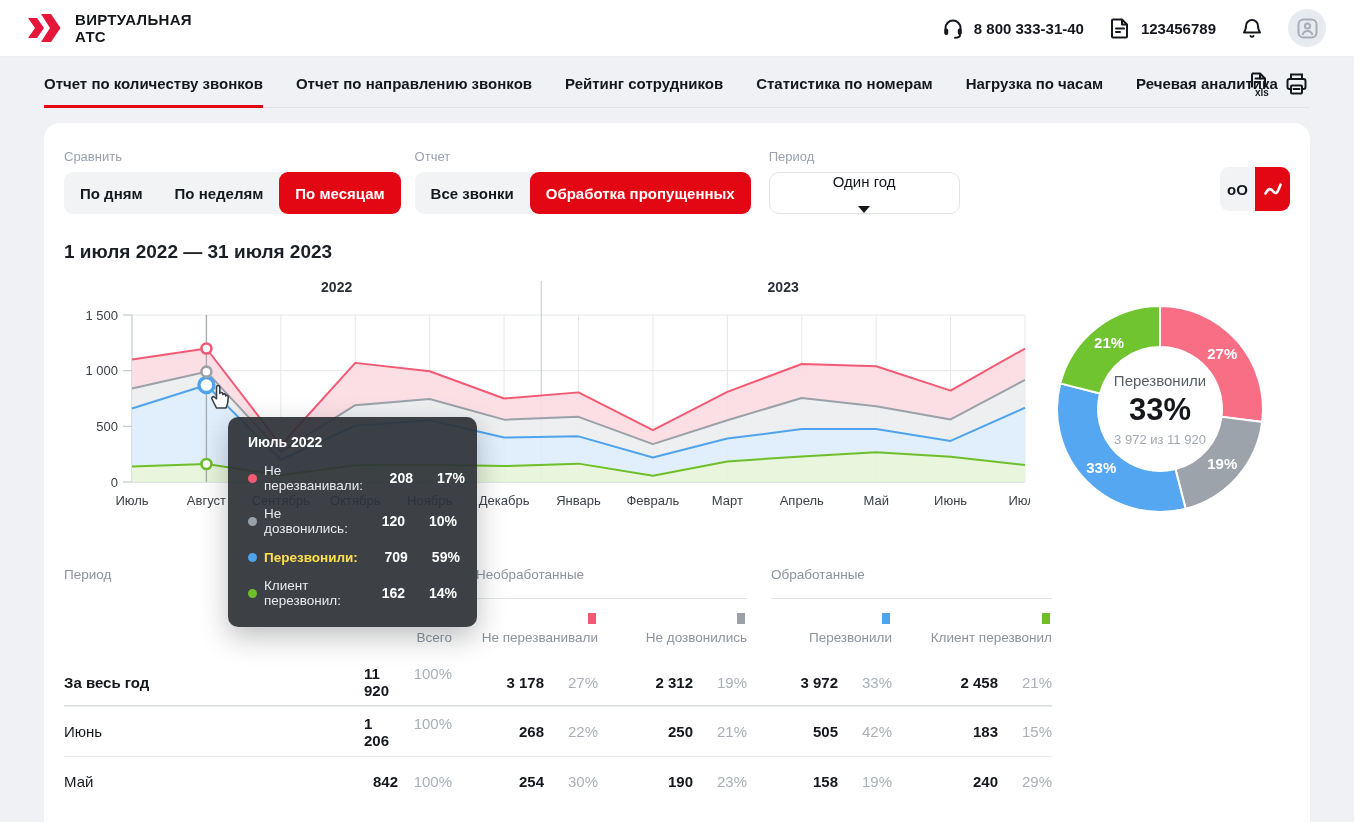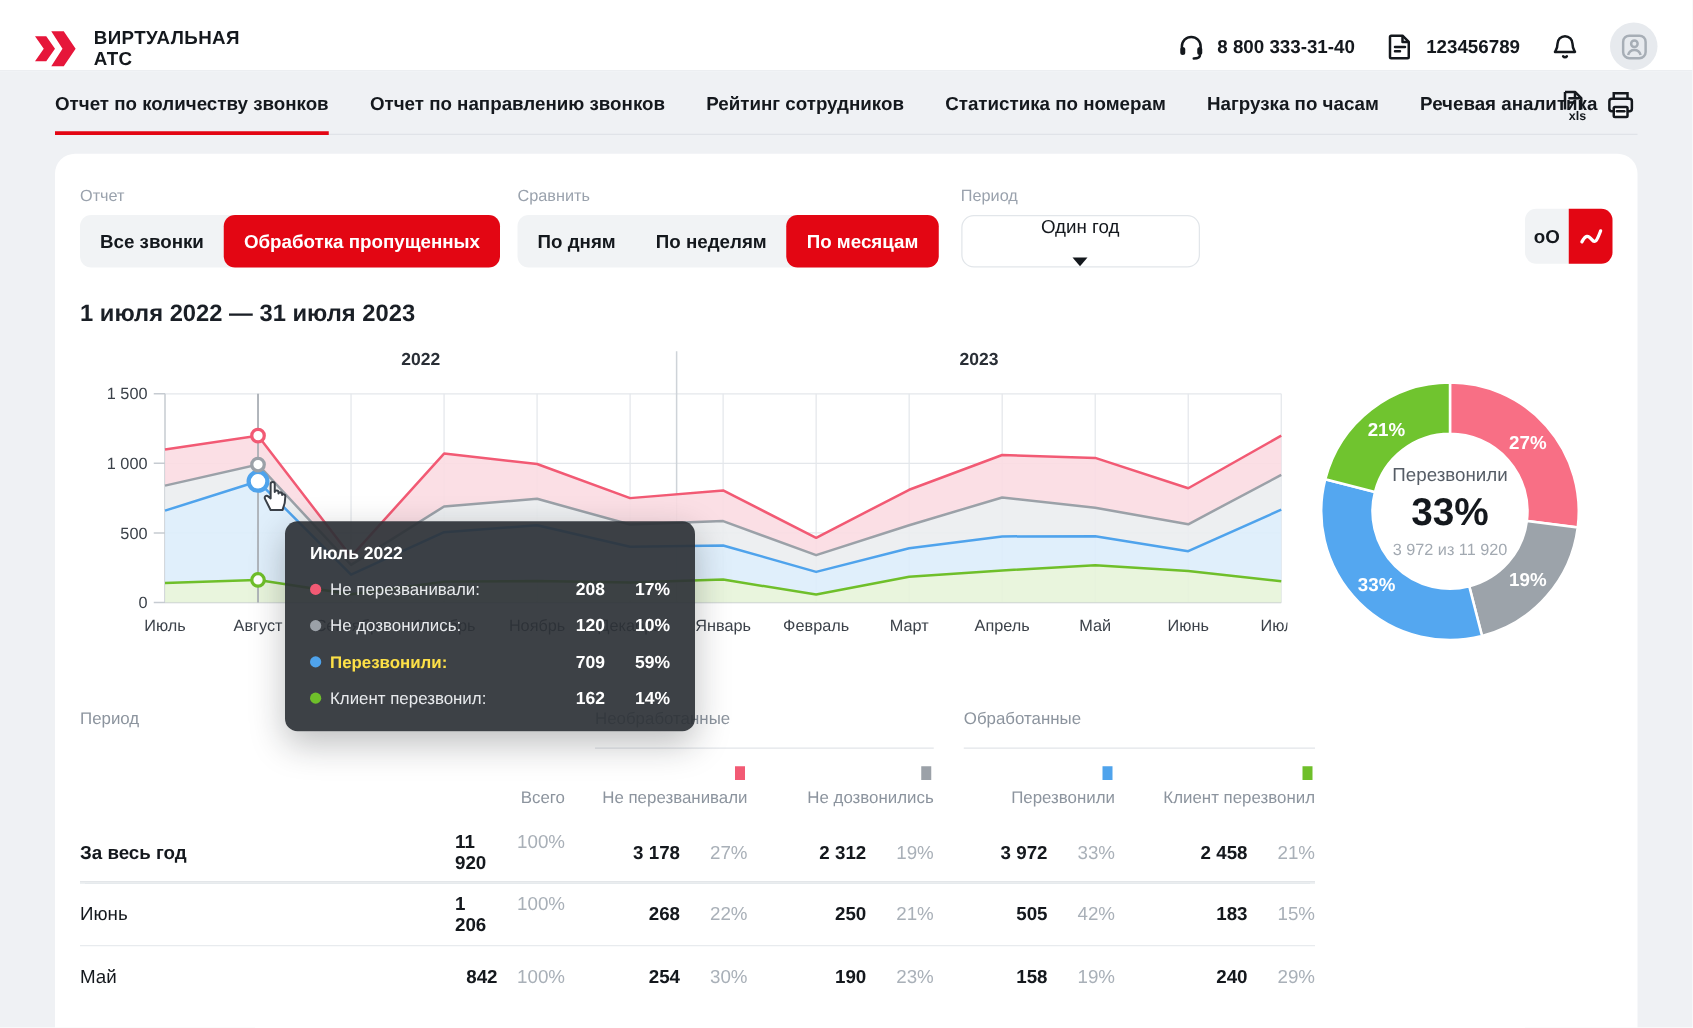--- a/index.html
+++ b/index.html
@@ -1,20 +1,20 @@
 <!DOCTYPE html>
 <html lang="ru"><head>
 <meta charset="utf-8">
 <style>
   * { margin:0; padding:0; box-sizing:border-box; }
   html,body { width:1354px; height:822px; overflow:hidden; }
   body { background:#EFF1F4; font-family:"Liberation Sans","DejaVu Sans",sans-serif; color:#14181D; }
 
   
-  .topbar { height:57px; background:#fff; display:flex; align-items:flex-end; padding:0 28px; border-bottom:1px solid #ECEEF1; }
+  .topbar { height:57px; background:#fff; display:flex; align-items:center; padding:0 28px; border-bottom:1px solid #ECEEF1; }
   .logo { display:flex; align-items:center; gap:10px; margin-right:66px; }
   .logo-text { font-size:15px; font-weight:700; line-height:17px; letter-spacing:.3px; }
   .mainnav { display:flex; gap:36px; }
   .mainnav .nav-item { display:flex; align-items:center; font-size:15px; font-weight:500; cursor:pointer; position:relative; }
   .mainnav .nav-item.active::after { content:""; position:absolute; left:-2px; right:-2px; bottom:0; height:3px; background:#E30613; }
   .top-right { margin-left:auto; display:flex; align-items:center; gap:24px; }
   .top-chip { display:flex; align-items:center; gap:9px; font-size:15px; font-weight:600; }
   .icon24 { width:24px; height:24px; display:block; }
   .avatar { width:38px; height:38px; border-radius:50%; background:#E7EAEE; display:grid; place-items:center; cursor:pointer; }
 
@@ -46,21 +46,21 @@
   .daterange { margin-top:27px; font-size:19px; font-weight:600; color:#1A1F26; }
 
   
   .chartzone { position:relative; margin-top:12px; height:262px; }
   .donut { position:absolute; left:990px; top:28px; width:212px; height:212px; }
   .donut-center { position:absolute; inset:0; display:flex; flex-direction:column; align-items:center; justify-content:center; text-align:center; pointer-events:none; }
   .donut-center .dl { font-size:15px; color:#565D66; }
   .donut-center .dv { font-size:31px; font-weight:700; color:#14181D; margin-top:3px; }
   .donut-center .ds { font-size:13px; color:#A2A9B1; margin-top:4px; }
 
-  .tooltip { position:absolute; left:164px; top:142px; width:328px; background:rgba(44,49,54,.92); border-radius:10px; padding:17px 20px 19px; z-index:5; box-shadow:0 10px 28px rgba(20,24,29,.28); }
+  .tooltip { position:absolute; left:164px; top:142px; width:249px; background:rgba(44,49,54,.92); border-radius:10px; padding:17px 20px 19px; z-index:5; box-shadow:0 10px 28px rgba(20,24,29,.28); }
   .tt-title { color:#fff; font-size:14px; font-weight:700; }
   .tt-row { display:grid; grid-template-columns:16px 1fr 50px 52px; align-items:center; margin-top:13px; }
   .tt-dot { width:9px; height:9px; border-radius:50%; }
   .tt-label { font-size:13.5px; color:#E8EAED; }
   .tt-row.bold .tt-label { font-weight:700; color:#fde047; }
   .tt-val,.tt-pct { text-align:right; font-size:14px; font-weight:700; color:#fff; }
   .cursor-hand { position:absolute; left:142px; top:106px; z-index:6; pointer-events:none; }
 
   
   .rtable { margin-top:30px; width:988px; font-size:15px; }
@@ -149,33 +149,33 @@
       <rect x="4.5" y="8" width="18" height="10" rx="2"></rect>
       <rect x="8" y="14.5" width="11" height="8" rx="1" fill="#fff"></rect>
       <path d="M10.5 18h6" stroke-linecap="round"></path>
     </svg>
   </div>
 </div>
 
 <main class="card">
 
   <div class="filters">
-    <div class="fgroup">
-      <div class="flabel">Отчет</div>
-      <div class="seg" id="seg-report">
-          <button>Все звонки</button>
-          <button class="active">Обработка пропущенных</button>
-        </div>
-    </div>
     <div class="fgroup" style="margin-left:0;">
       <div class="flabel">Сравнить</div>
       <div class="seg" id="seg-compare">
           <button>По дням</button>
           <button>По неделям</button>
           <button class="active">По месяцам</button>
+        </div>
+    </div>
+    <div class="fgroup">
+      <div class="flabel">Отчет</div>
+      <div class="seg" id="seg-report">
+          <button>Все звонки</button>
+          <button class="active">Обработка пропущенных</button>
         </div>
     </div>
     <div class="fgroup" style="margin-left:4px;">
       <div class="flabel">Период</div>
       <div class="select">
         <span>Один год</span>
         <span class="caret"></span>
       </div>
     </div>
     <div class="viewtoggle">

